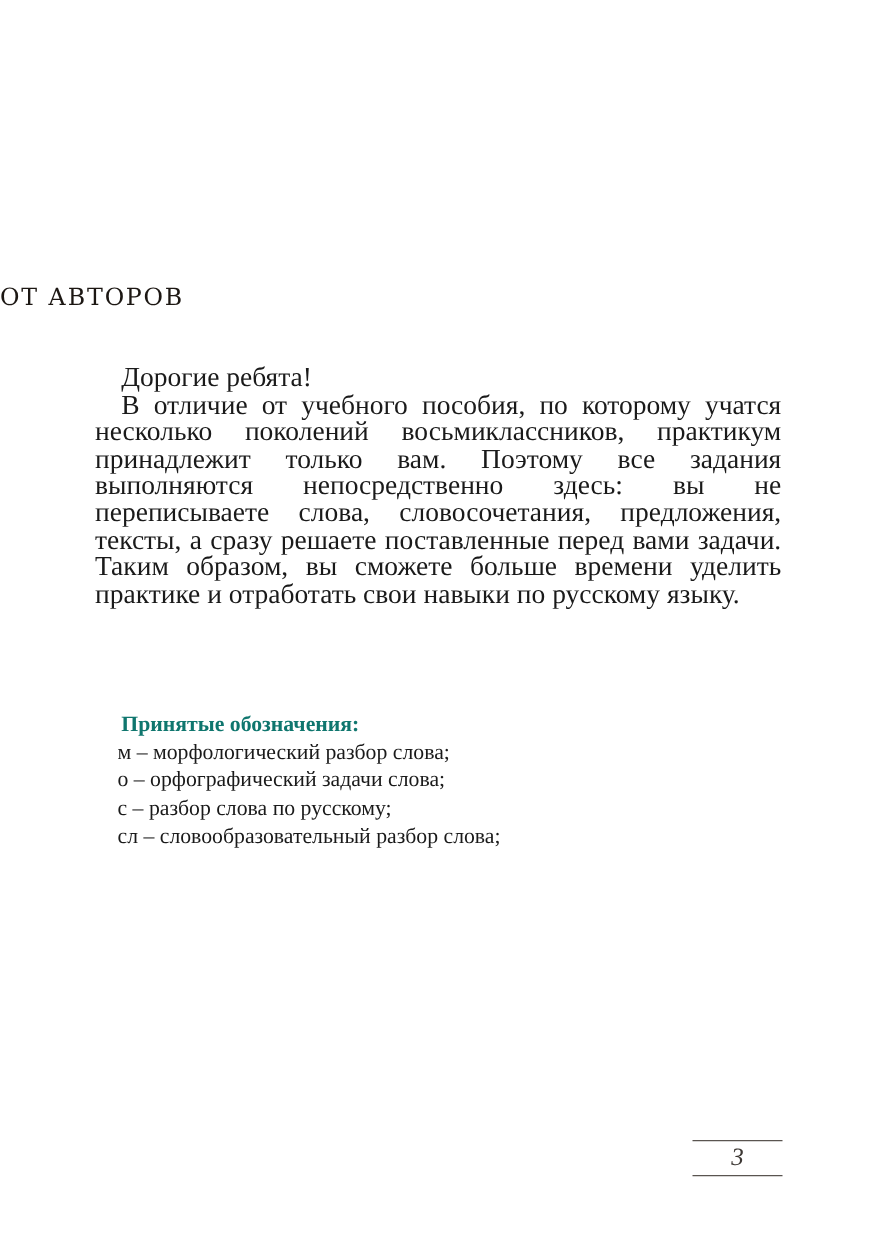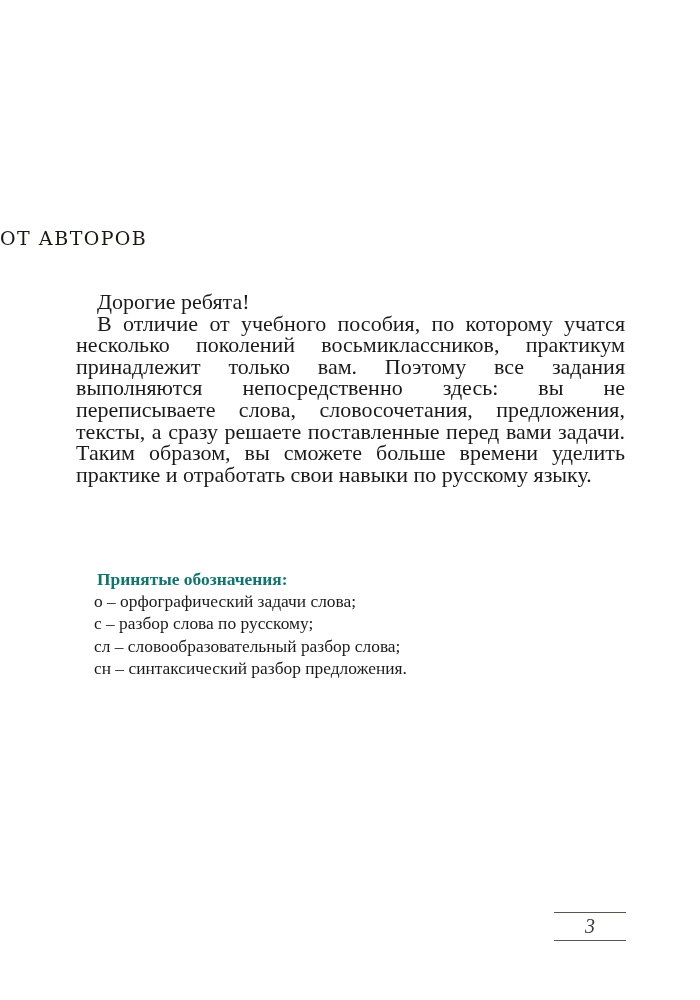--- a/index.html
+++ b/index.html
@@ -129,24 +129,24 @@
   <h1 class="page-title">ОТ АВТОРОВ</h1>
 
   <div class="body-block">
     <p class="body-para single">Дорогие ребята!</p>
     <p class="body-para">В отличие от учебного пособия, по которому учатся несколько поколений восьмиклассников, практикум принадлежит только вам. Поэтому все задания выполняются непосредственно здесь: вы не переписываете слова, словосочетания, предложения, тексты, а сразу решаете поставленные перед вами задачи. Таким образом, вы сможете больше времени уделить практике и отработать свои навыки по русскому языку.</p>
   </div>
 
   <div class="notation-block">
     <p class="notation-heading">Принятые обозначения:</p>
     <ul class="notation-list">
+      <li class="notation-item">м – морфологический разбор слова;</li>
       <li class="notation-item">о – орфографический задачи слова;</li>
       <li class="notation-item">с – разбор слова по русскому;</li>
       <li class="notation-item">сл – словообразовательный разбор слова;</li>
-      <li class="notation-item">сн – синтаксический разбор предложения.</li>
     </ul>
   </div>
 
   <div class="folio">
     <div class="folio-rule top"></div>
     <div class="folio-number">3</div>
     <div class="folio-rule bottom"></div>
   </div>
 
 </div>

